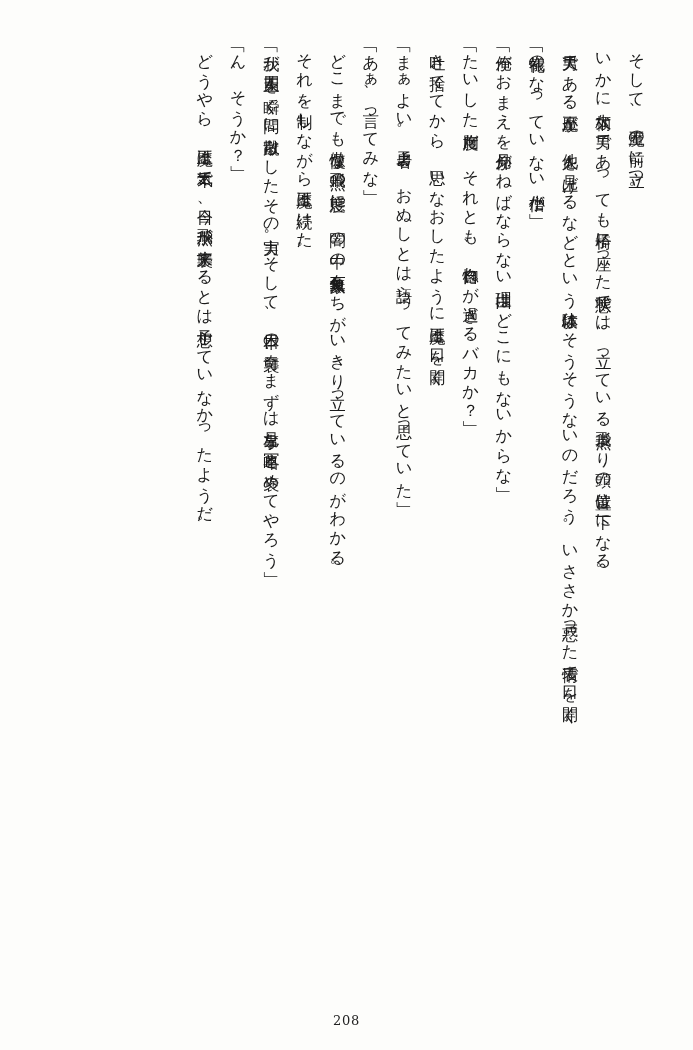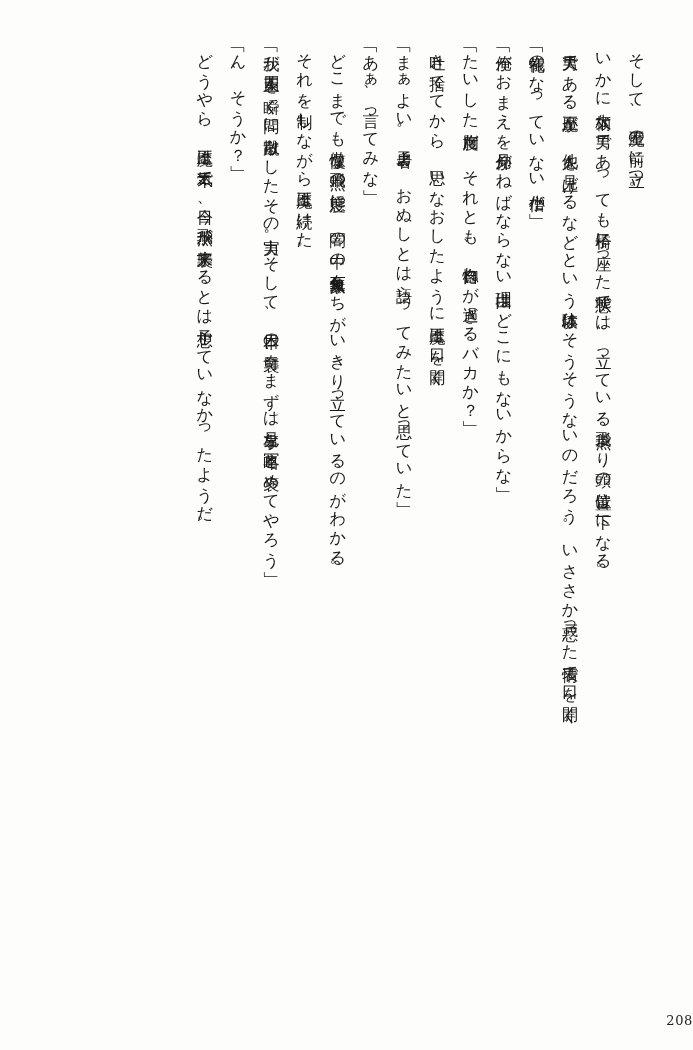--- a/index.html
+++ b/index.html
@@ -46,21 +46,21 @@
     text-indent: 1em;
   }
   #text-block p.noindent {
     text-indent: 0;
   }
   #page-number {
     position: absolute;
     bottom: 22px;
     left: 0;
     width: 693px;
-    text-align: right;
+    text-align: center;
     font-size: 13px;
     font-family: "DejaVu Serif", "Liberation Serif", serif;
     color: #222;
     letter-spacing: 0.05em;
   }
 </style>
 </head>
 <body>
 
 <div id="page">

